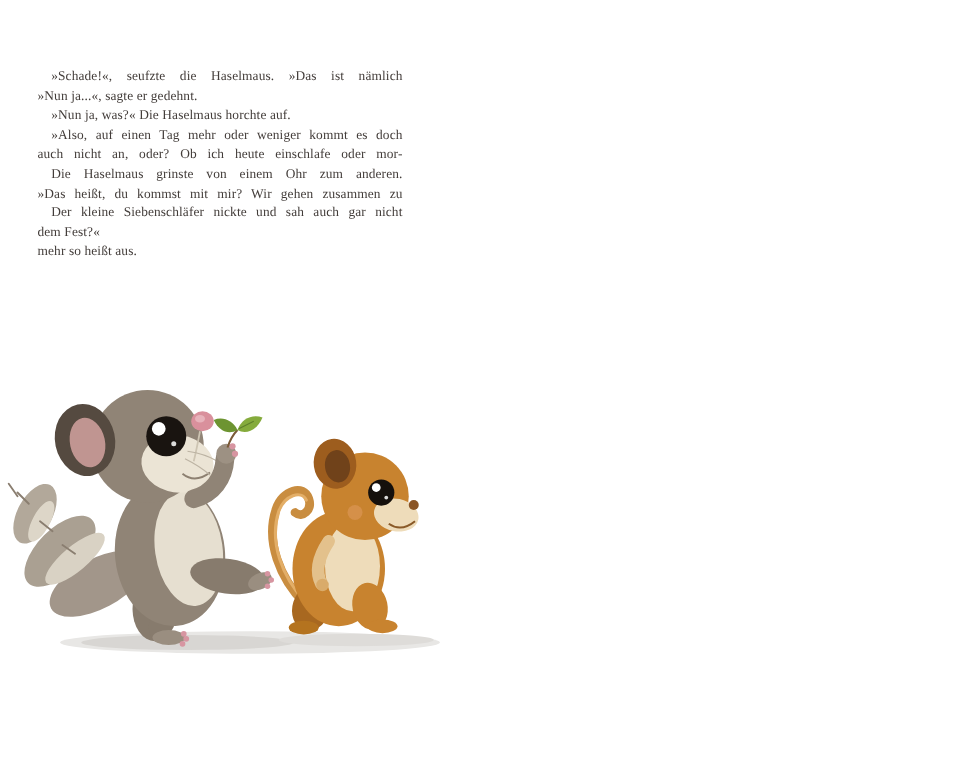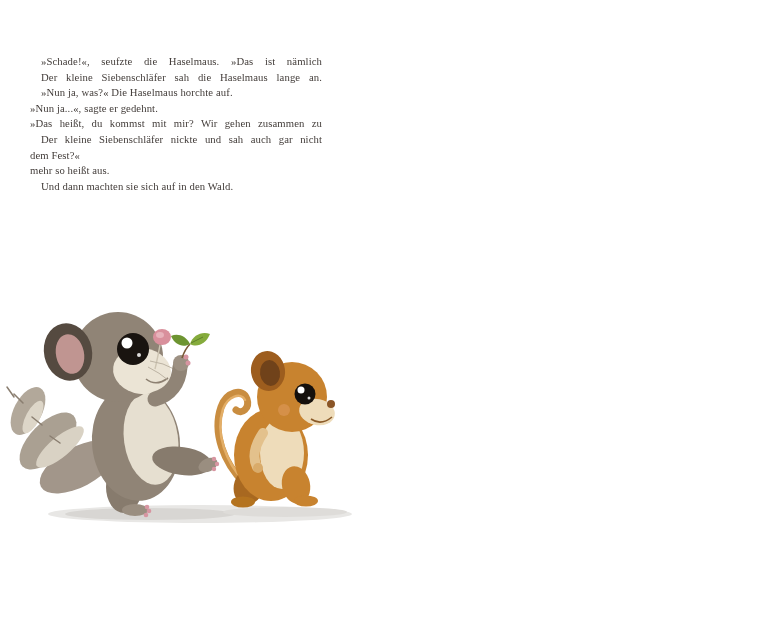--- a/index.html
+++ b/index.html
@@ -21,28 +21,29 @@
   .illu-svg{position:absolute;left:0px;top:293px;}
 </style>
 </head>
 <body>
 
 <div class="screen">
 
   <div class="page page-left">
     <div class="textblock textblock-left">
         <div class="line just ind">»Schade!«, seufzte die Haselmaus. »Das ist nämlich</div>
-        <div class="line just ind">Der kleine Siebenschläfer sah die Haselmaus lange an.</div>
+        <div class="line">»Nun ja...«, sagte er gedehnt.</div>
         <div class="line ind">»Nun ja, was?« Die Haselmaus horchte auf.</div>
-        <div class="line">»Nun ja...«, sagte er gedehnt.</div>
+        <div class="line just ind">»Also, auf einen Tag mehr oder weniger kommt es doch</div>
+        <div class="line just">auch nicht an, oder? Ob ich heute einschlafe oder mor-</div>
+        <div class="line just ind">Die Haselmaus grinste von einem Ohr zum anderen.</div>
         <div class="line just">»Das heißt, du kommst mit mir? Wir gehen zusammen zu</div>
         <div class="line just ind">Der kleine Siebenschläfer nickte und sah auch gar nicht</div>
         <div class="line">dem Fest?«</div>
         <div class="line">mehr so heißt aus.</div>
-        <div class="line ind">Und dann machten sie sich auf in den Wald.</div>
       </div>
 
     <svg class="illu-svg" width="400" height="240" viewBox="0 0 400 240">
 
       <g>
         <ellipse cx="200" cy="221" rx="152" ry="9" fill="#e8e7e5"></ellipse>
         <ellipse cx="150" cy="221" rx="85" ry="6" fill="#d8d6d3"></ellipse>
         <ellipse cx="285" cy="219" rx="62" ry="5" fill="#dedcd9"></ellipse>
       </g>
 

